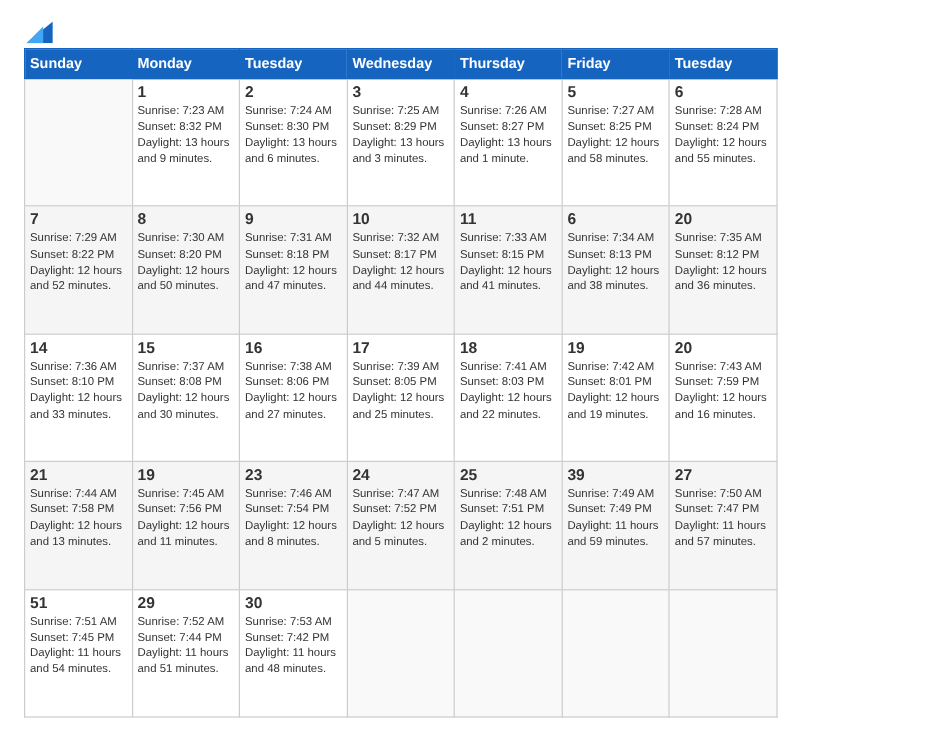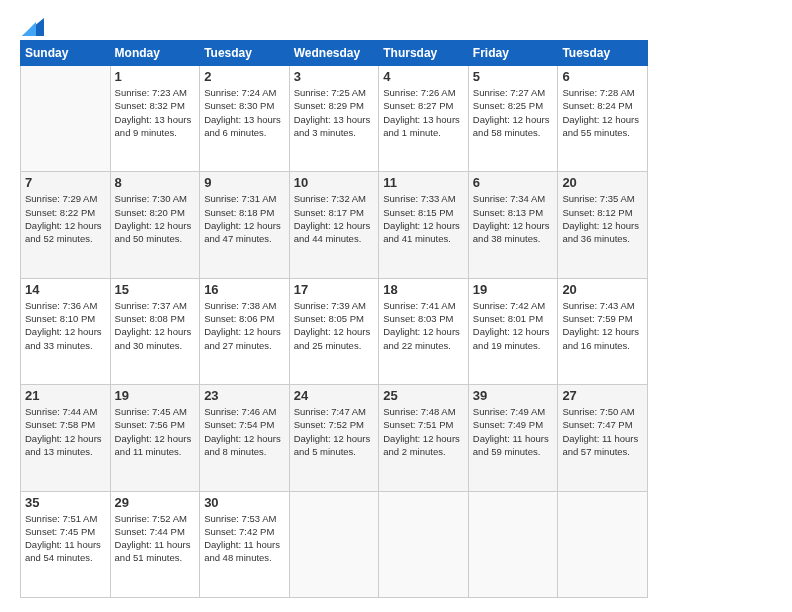--- a/index.html
+++ b/index.html
@@ -352,21 +352,21 @@
         <span class="day-number">27</span>
         <div class="day-info">
           Sunrise: 7:50 AM<br>
           Sunset: 7:47 PM<br>
           Daylight: 11 hours and 57 minutes.
         </div>
       </td>
         </tr>
         <tr>
           <td>
-        <span class="day-number">35</span>
+        <span class="day-number">51</span>
         <div class="day-info">
           Sunrise: 7:51 AM<br>
           Sunset: 7:45 PM<br>
           Daylight: 11 hours and 54 minutes.
         </div>
       </td>
           <td>
         <span class="day-number">29</span>
         <div class="day-info">
           Sunrise: 7:52 AM<br>

